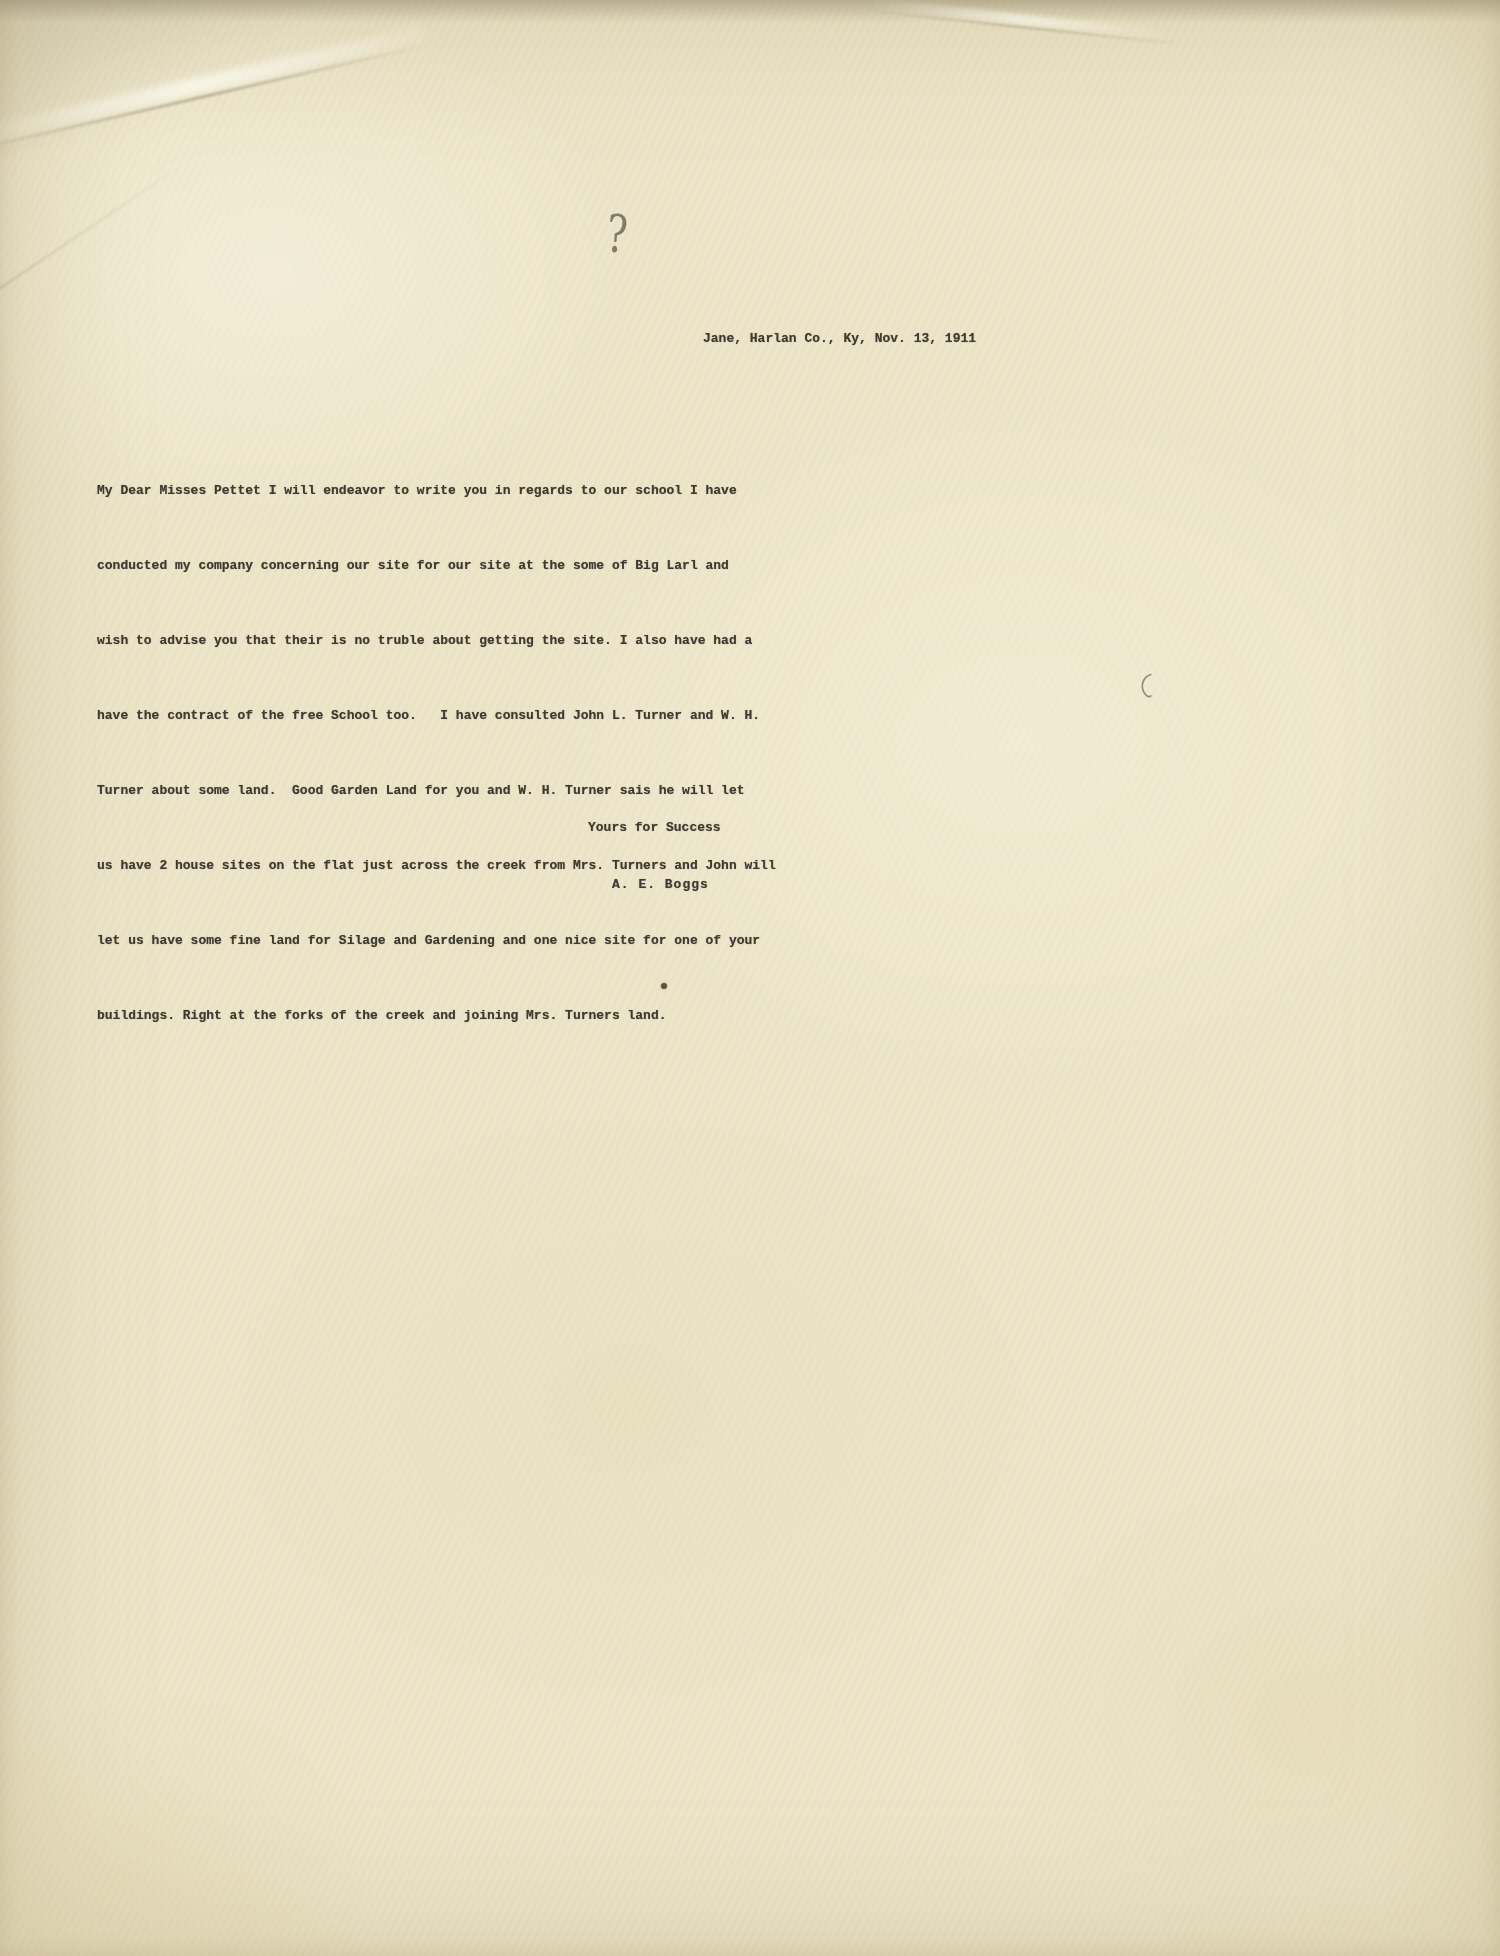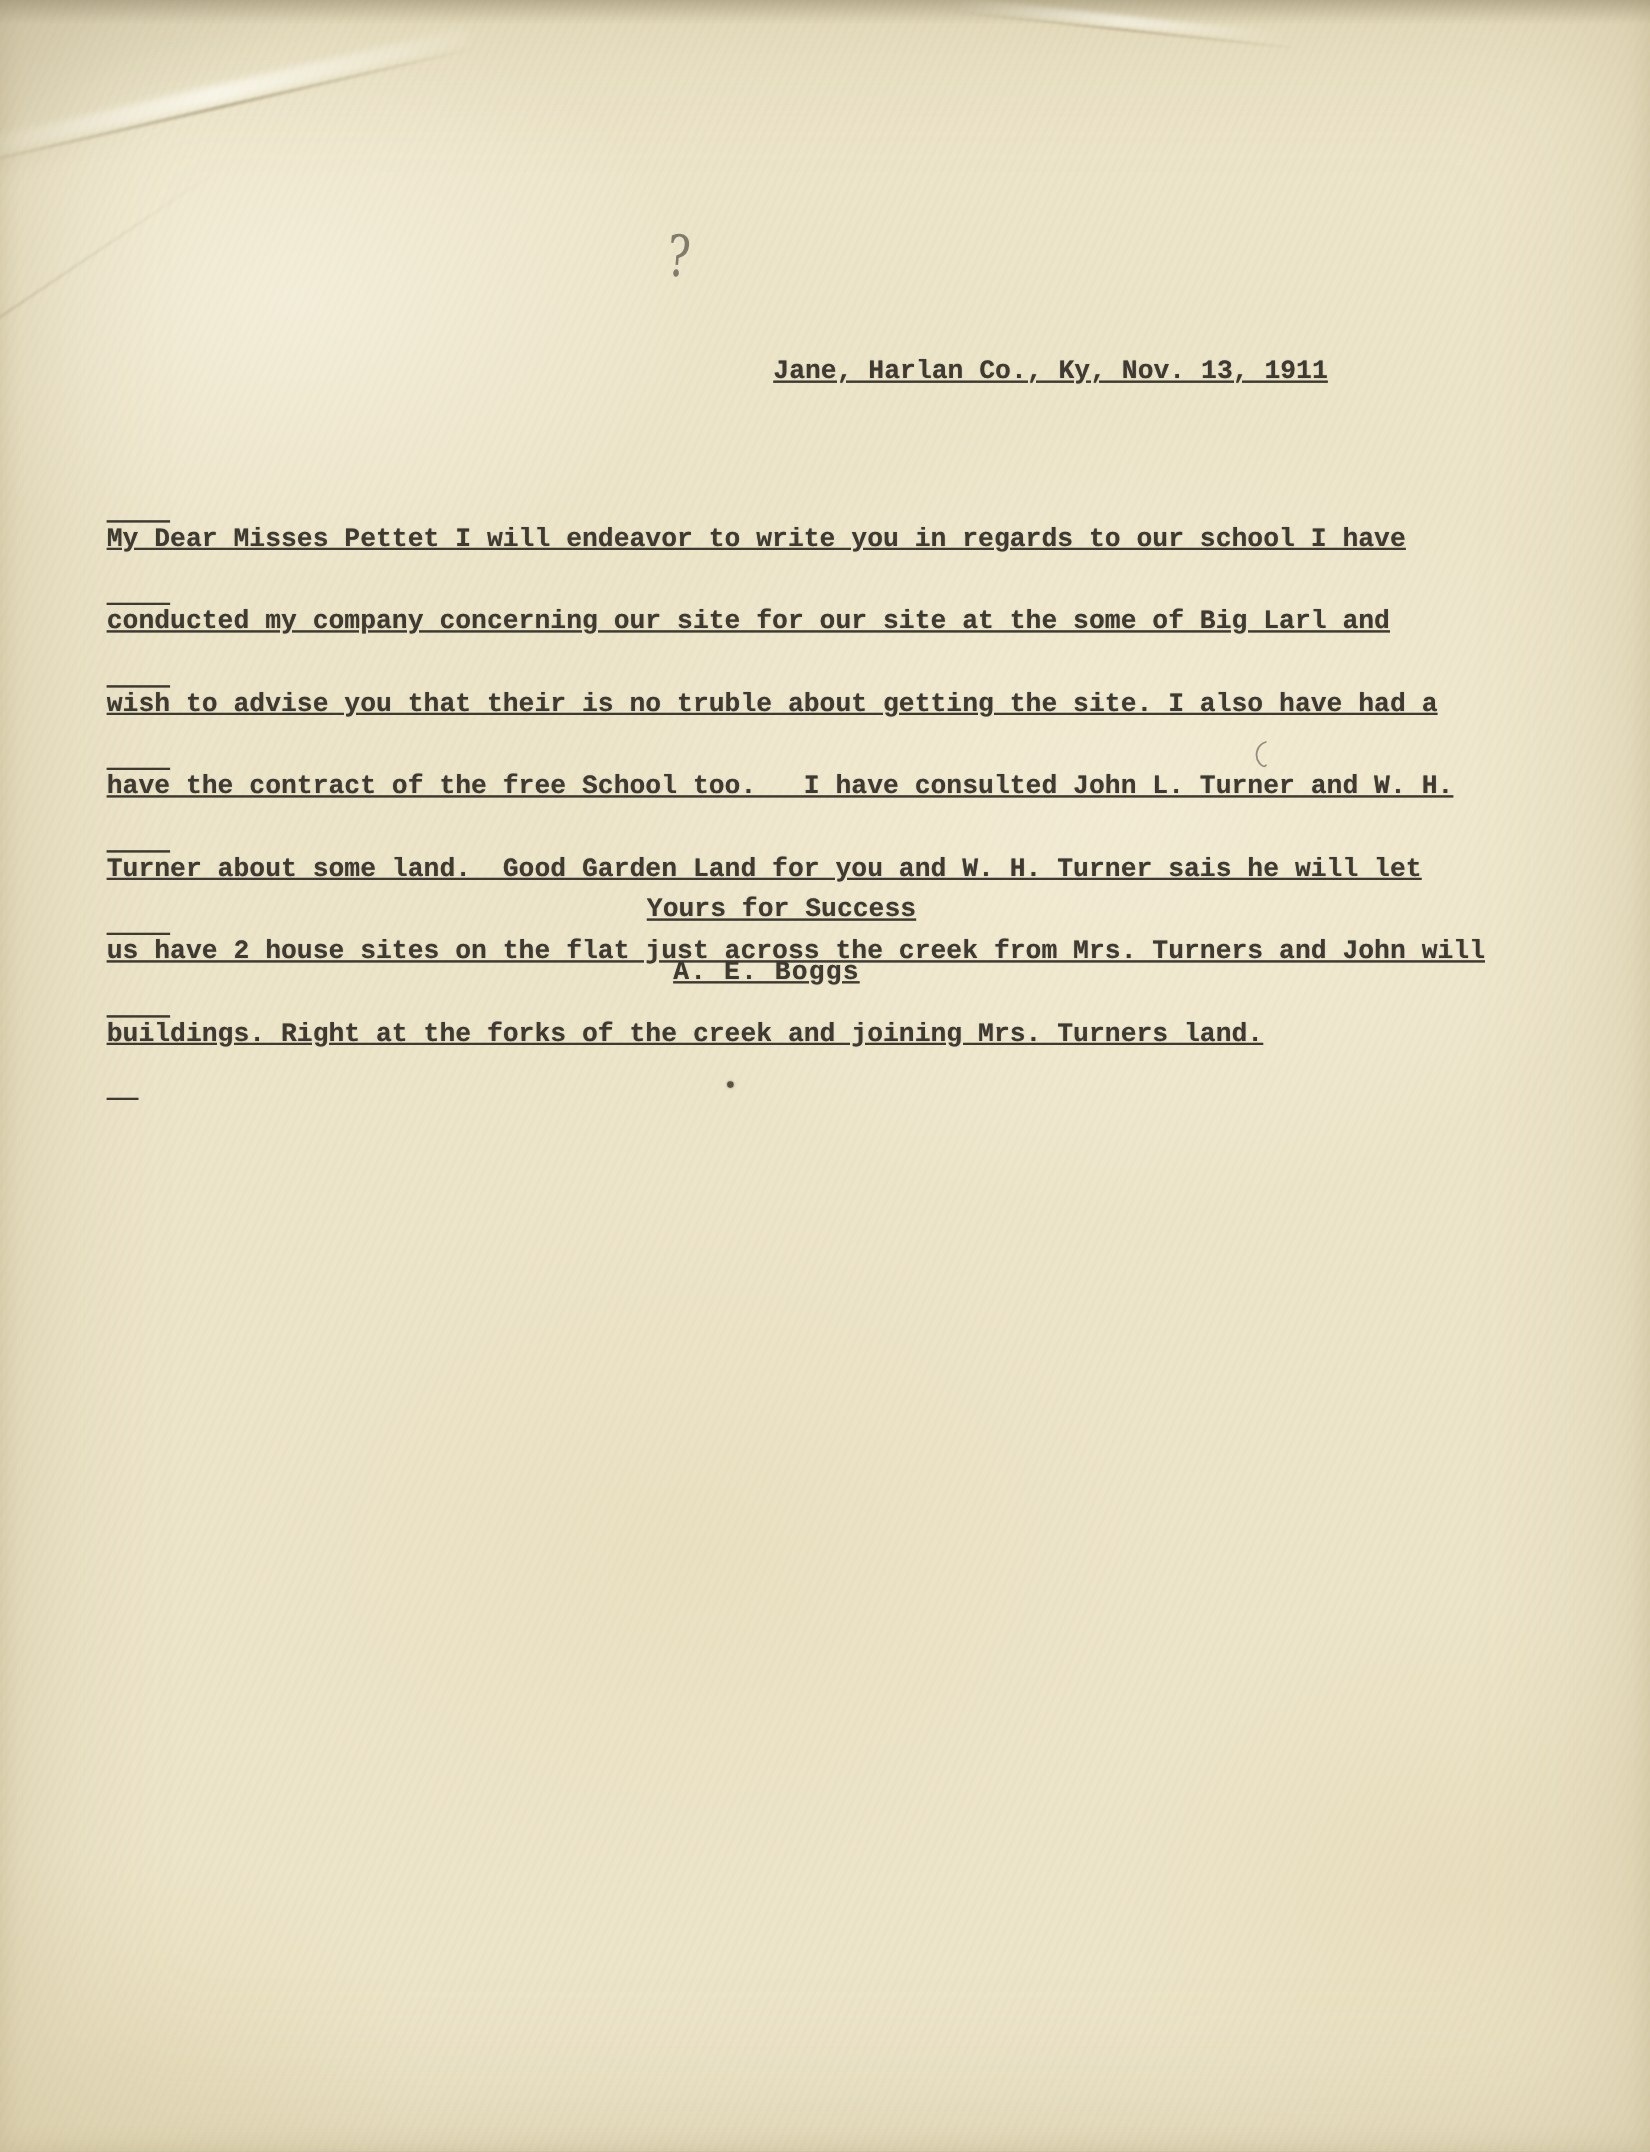--- a/index.html
+++ b/index.html
@@ -66,25 +66,24 @@
     background: linear-gradient(to right, rgba(115,100,65,0.0), rgba(115,100,65,0.35), rgba(115,100,65,0.05));
     transform: rotate(6deg);
     filter: blur(1px);
   }
   
   .type {
     position: absolute;
     color: #3e3a31;
     font-family: "Liberation Mono", "DejaVu Sans Mono", monospace;
     font-weight: bold;
-    font-size: 24px;
+    font-size: 13px;
     line-height: 25px;
     white-space: pre;
     text-shadow: 0 0 1px rgba(55,50,40,0.55);
-    text-decoration: underline;
   }
   .dateline  { left: 703px; top: 326px; }
   .body-1    { left: 97px;  top: 428px; }
   .body-2    { left: 97px;  top: 703px; }
   .closing   { left: 588px; top: 815px; }
   .signature { left: 612px; top: 872px; letter-spacing: 1px; }
   
   .pencil-question {
     position: absolute; left: 603px; top: 204px;
     font-family: "DejaVu Serif", serif;
@@ -120,20 +119,21 @@
 
   <div class="type dateline">Jane, Harlan Co., Ky, Nov. 13, 1911</div>
 
   <div class="type body-1">
     <div>My Dear Misses Pettet I will endeavor to write you in regards to our school I have</div>
     <div>conducted my company concerning our site for our site at the some of Big Larl and</div>
     <div>wish to advise you that their is no truble about getting the site. I also have had a</div>
     <div>have the contract of the free School too.   I have consulted John L. Turner and W. H.</div>
     <div>Turner about some land.  Good Garden Land for you and W. H. Turner sais he will let</div>
     <div>us have 2 house sites on the flat just across the creek from Mrs. Turners and John will</div>
+    <div>let us have some fine land for Silage and Gardening and one nice site for one of your</div>
     <div>buildings. Right at the forks of the creek and joining Mrs. Turners land.</div>
   </div>
 
 
   <div class="type closing">Yours for Success</div>
   <div class="type signature">A. E. Boggs</div>
 
   <div class="ink-dot"></div>
   <svg class="pen-hook" width="16" height="30" viewBox="0 0 16 30">
     <path d="M11,2 C3,6 2,16 8,22 C10,24 13,25 14,23" fill="none" stroke="rgba(105,100,88,0.7)" stroke-width="1.6" stroke-linecap="round"></path>

